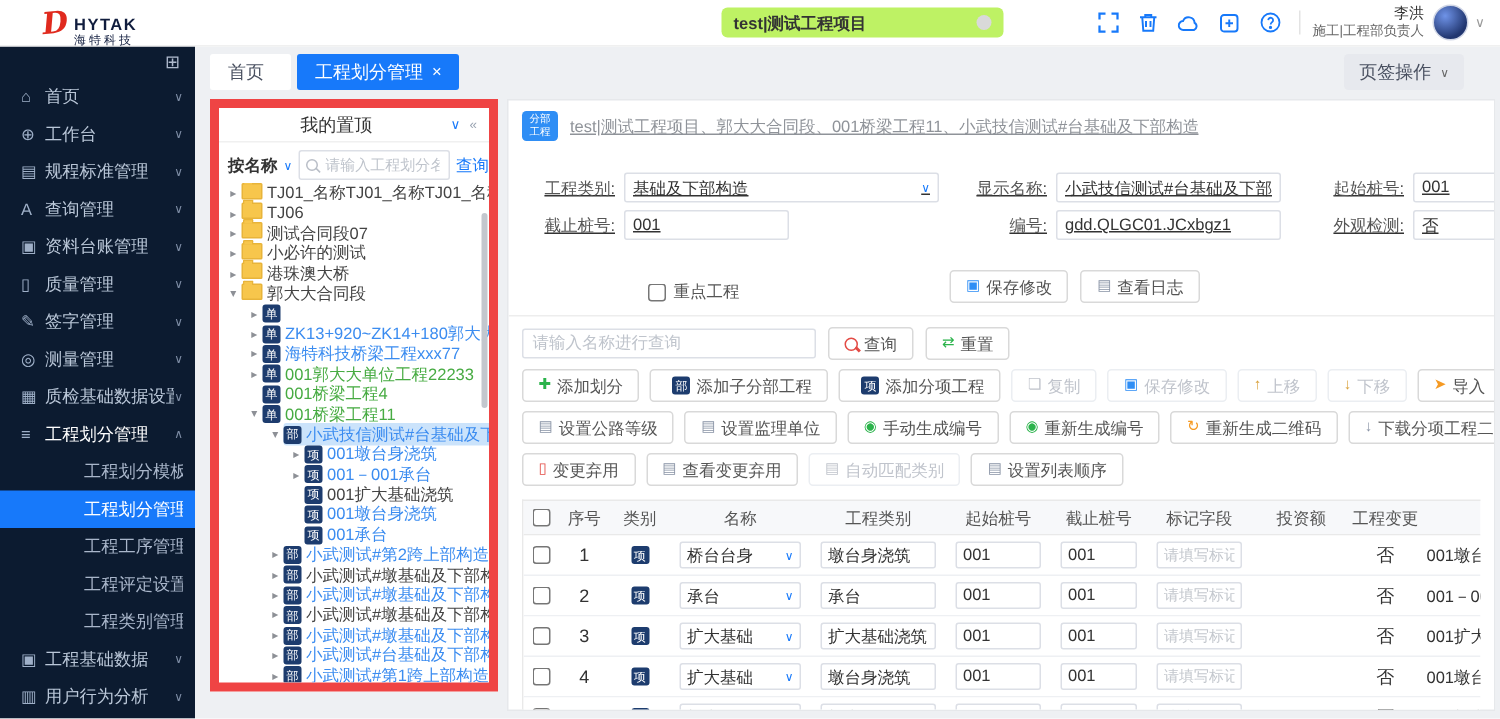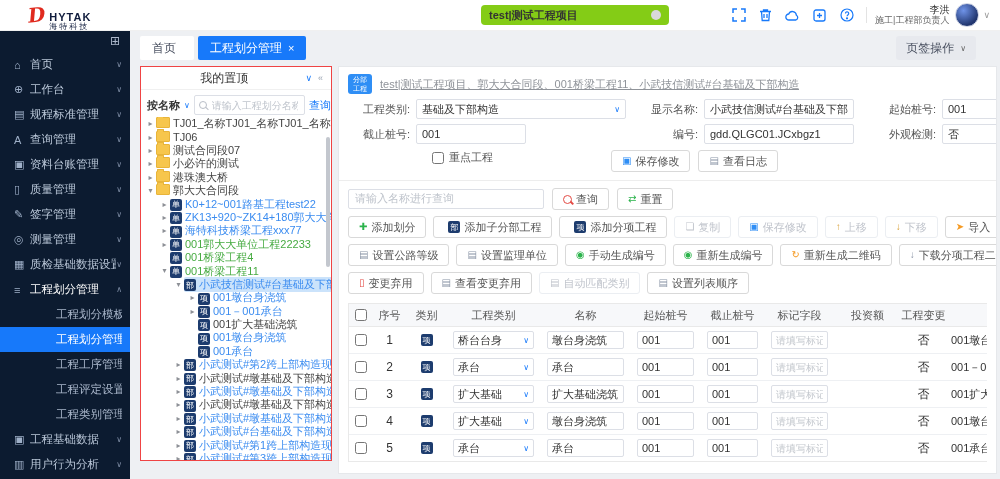--- a/index.html
+++ b/index.html
@@ -6,21 +6,21 @@
   body{width:1000px;height:479px;overflow:hidden;position:relative;background:#eef0f3;
        font-family:"Liberation Sans","DejaVu Sans",sans-serif;font-size:12px;color:#333;}
   
   .hdr{position:absolute;top:0;left:0;right:0;height:30px;background:#fff;display:flex;align-items:center;z-index:9;border-bottom:1px solid #f0f0f0;}
   .logo{display:flex;align-items:center;margin-left:28px;gap:4px;}
   .logomark{color:#e02a1e;font-family:"DejaVu Serif",serif;font-style:italic;font-weight:bold;font-size:20px;line-height:20px;transform:rotate(-6deg);}
   .logotxt{display:flex;flex-direction:column;line-height:10px;}
   .brand{font-weight:bold;letter-spacing:1px;font-size:11px;color:#101c3d;margin-top:14px;}
   .brandsub{font-size:8px;color:#101c3d;letter-spacing:2px;}
   .spacer{flex:1;}
-  .projsel{width:172px;height:20px;background:#84cc16;border-radius:4px;display:flex;align-items:center;padding:0 8px;margin-right:62px;}
+  .projsel{width:172px;height:20px;background:#bef264;border-radius:4px;display:flex;align-items:center;padding:0 8px;margin-right:62px;}
   .projsel .ptxt{flex:1;font-size:11px;color:#333;font-weight:bold;}
   .pdot{width:10px;height:10px;border-radius:50%;background:#d9d9d9;}
   .hicons{display:flex;align-items:center;gap:12px;margin-right:10px;}
   .hic{width:15px;height:15px;display:inline-flex;align-items:center;justify-content:center;cursor:pointer;}
   .hdiv{width:1px;height:16px;background:#e3e3e3;margin:0 8px 0 2px;}
   .usr{display:flex;flex-direction:column;align-items:flex-end;line-height:11px;margin-right:6px;}
   .uname{font-size:10px;color:#333;}
   .urole{font-size:9px;color:#666;}
   .avatar{width:22px;height:22px;border-radius:50%;background:radial-gradient(circle at 34% 30%,#6f93e8,#21366f 70%);border:1px solid #d0d6e6;}
   .ucaret{color:#999;font-size:9px;margin:0 10px 0 4px;}
@@ -35,21 +35,21 @@
   .mi.sub{padding-left:40px;color:#a9b6ca;}
   .mi.sub.active{background:#1779fa;color:#fff;}
   
   .tabbar{position:absolute;top:30px;left:130px;right:0;height:36px;display:flex;align-items:center;padding:0 10px;}
   .tab{height:24px;padding:0 12px;display:flex;align-items:center;background:#fff;color:#495060;font-size:12px;margin-right:4px;border-radius:2px;cursor:pointer;}
   .tab.active{background:#1779fa;color:#fff;}
   .tab .tclose{margin-left:6px;font-size:11px;}
   .tabact{margin-left:auto;margin-right:14px;height:24px;background:#e7e9ee;border-radius:3px;display:flex;align-items:center;padding:0 10px;color:#495060;gap:6px;cursor:pointer;}
   .tabact .tcaret{font-size:8px;color:#666;}
   
-  .tree-panel{position:absolute;top:66px;left:140px;width:192px;bottom:18px;background:#fff;border:1px solid #ef4444;box-sizing:border-box;overflow:hidden;}
+  .tree-panel{position:absolute;top:66px;left:140px;width:192px;bottom:18px;background:#fff;border:6px solid #ef4444;box-sizing:border-box;overflow:hidden;}
   .main-panel{position:absolute;top:66px;left:338px;right:3px;bottom:5px;background:#fff;border:1px solid #e6e8eb;box-sizing:border-box;overflow:hidden;padding:6px 9px;}
   
   .tp-head{height:22px;display:flex;align-items:center;border-bottom:1px solid #f0f0f0;padding:0 8px;}
   .tp-title{flex:1;text-align:center;font-size:12px;color:#333;}
   .tp-ic{color:#1779fa;font-size:9px;margin-left:6px;cursor:pointer;}
   .tp-ic.gray{color:#9aa4b2;}
   .tp-search{display:flex;align-items:center;padding:5px 0 4px 6px;gap:4px;}
   .tp-filter{font-size:11px;color:#333;font-weight:bold;white-space:nowrap;}
   .tp-fcaret{color:#1779fa;font-size:8px;}
   .tp-input{flex:1;height:18px;border:1px solid #dcdfe6;border-radius:2px;display:flex;align-items:center;padding:0 4px;gap:3px;min-width:0;}
@@ -70,40 +70,40 @@
   .fico{width:12px;height:9px;background:#f7c64c;border:1px solid #e8b43a;border-radius:1px;position:relative;display:inline-block;}
   .fico::before{content:"";position:absolute;top:-3px;left:0;width:5px;height:2px;background:#f7c64c;border:1px solid #e8b43a;border-bottom:none;border-radius:1px 1px 0 0;}
   .tg{width:12px;height:12px;background:#1d3c6e;color:#fff;font-size:8px;border-radius:2px;display:inline-flex;align-items:center;justify-content:center;}
   .c-dark{color:#444;} .c-blue{color:#3b8cf0;} .c-green{color:#47ab42;}
   .lvl0{padding-left:4px;} .lvl1{padding-left:18px;} .lvl2{padding-left:32px;} .lvl3{padding-left:46px;}
   .tscroll{position:absolute;right:1px;top:70px;width:4px;height:130px;background:#c3c7ce;border-radius:2px;}
   
   .bc{display:flex;align-items:center;gap:8px;height:22px;}
   .badge{width:24px;height:20px;background:#2f8ef5;border-radius:3px;color:#fff;font-size:7px;line-height:9px;display:flex;flex-direction:column;align-items:center;justify-content:center;}
   .bc-path{color:#8f9399;font-size:11px;text-decoration:underline;white-space:nowrap;overflow:hidden;}
-  .fgrid{display:grid;grid-template-columns:288px 238px 1fr;row-gap:5px;margin-top:4px;}
+  .fgrid{display:grid;grid-template-columns:288px 238px 1fr;row-gap:5px;margin-top:20px;text-decoration:underline;}
   .fcell{display:flex;align-items:center;}
   .flabel{width:62px;text-align:right;margin-right:6px;color:#555;font-size:11px;flex:0 0 62px;white-space:nowrap;}
   .fsel,.finput{height:20px;border:1px solid #dcdfe6;border-radius:2px;font-size:11px;color:#333;display:flex;align-items:center;padding:0 5px;background:#fff;box-sizing:border-box;}
   .fsel{justify-content:space-between;}
   .fsel .scaret{color:#1779fa;font-size:8px;margin-left:4px;}
   input.finput{outline:none;}
   .w210{width:210px;} .w150{width:150px;} .w110{width:110px;} .wflex{flex:1;}
-  .frow3{display:flex;align-items:flex-start;margin-top:6px;height:22px;}
+  .frow3{display:flex;align-items:flex-end;margin-top:20px;height:22px;gap:22px;}
   .ckwrap{margin-left:84px;display:flex;align-items:center;gap:5px;color:#555;font-size:11px;}
   .frow3 .btns{margin-left:118px;display:flex;gap:8px;}
   .btn{height:22px;border:1px solid #d9d9d9;border-radius:3px;background:#fff;display:inline-flex;align-items:center;padding:0 10px;font-size:11px;color:#555;gap:4px;cursor:pointer;white-space:nowrap;box-sizing:border-box;}
   .btn.disabled{color:#c0c4cc;border-color:#ebeef2;cursor:default;}
   .bic{font-size:10px;line-height:10px;}
   .g-green{color:#2bb34b;} .g-blue{color:#2f8ef5;} .g-red{color:#e34b45;}
   .g-orange{color:#f59a23;} .g-yellow{color:#d9a13a;} .g-slate{color:#8a94a6;} .g-gray{color:#c0c4cc;}
   .tgb{width:12px;height:12px;background:#1d3c6e;color:#fff;font-size:8px;border-radius:2px;display:inline-flex;align-items:center;justify-content:center;}
   .divider{border:none;border-top:1px solid #ededed;margin:8px -9px 7px -9px;}
   .qrow{display:flex;align-items:center;gap:8px;}
-  .qinput{width:196px;height:20px;border:1px solid #dcdfe6;border-radius:2px;font-size:11px;padding:0 6px;outline:none;box-sizing:border-box;font-family:Liberation Mono, monospace;}
+  .qinput{width:196px;height:20px;border:1px solid #dcdfe6;border-radius:2px;font-size:11px;padding:0 6px;outline:none;box-sizing:border-box;}
   .qinput::placeholder{color:#bfc4cc;}
   .tbrow{display:flex;align-items:center;gap:7px;margin-top:6px;flex-wrap:nowrap;}
   
   .tbl{margin-top:9px;border:1px solid #e9e9e9;border-right:none;overflow:hidden;}
   .gr{display:grid;grid-template-columns:24px 34px 40px 94px 90px 70px 64px 70px 66px 46px 130px;align-items:center;}
   .gh{background:#f7f8fa;height:22px;border-bottom:1px solid #e9e9e9;color:#555;}
   .gh .tc{font-size:11px;}
   .grow{height:26px;border-bottom:1px solid #eef0f3;background:#fff;}
   .grow:last-child{border-bottom:none;}
   .tc{display:flex;align-items:center;justify-content:center;height:100%;overflow:hidden;border-right:1px solid transparent;}
@@ -339,21 +339,20 @@
         <span class="arr">▾</span>
         <span class="nd">
           <span class="nico"><span class=" fico open"></span></span>
           <span class="tl c-dark">郭大大合同段</span>
         </span>
       </div>
       <div class="trow lvl1">
         <span class="arr">▸</span>
         <span class="nd">
           <span class="nico"><span class=" tg">单</span></span>
-          <span class="tl c-blue">K0+12~001路基工程test22</span>
         </span>
       </div>
       <div class="trow lvl1">
         <span class="arr">▸</span>
         <span class="nd">
           <span class="nico"><span class=" tg">单</span></span>
           <span class="tl c-blue">ZK13+920~ZK14+180郭大大单位工程44</span>
         </span>
       </div>
       <div class="trow lvl1">
@@ -666,22 +665,22 @@
       </span>
     </div>
 
   <div class="tbl">
     <div class="gr gh">
       <span class="tc">
           <input type="checkbox" style="">
         </span>
       <span class="tc">序号</span>
       <span class="tc">类别</span>
+      <span class="tc">名称</span>
       <span class="tc">工程类别</span>
-      <span class="tc">名称</span>
       <span class="tc">起始桩号</span>
       <span class="tc">截止桩号</span>
       <span class="tc">标记字段</span>
       <span class="tc">投资额</span>
       <span class="tc">工程变更</span>
       <span class="tc"></span>
     </div>
     <div>
 
     <div class="gr grow">

